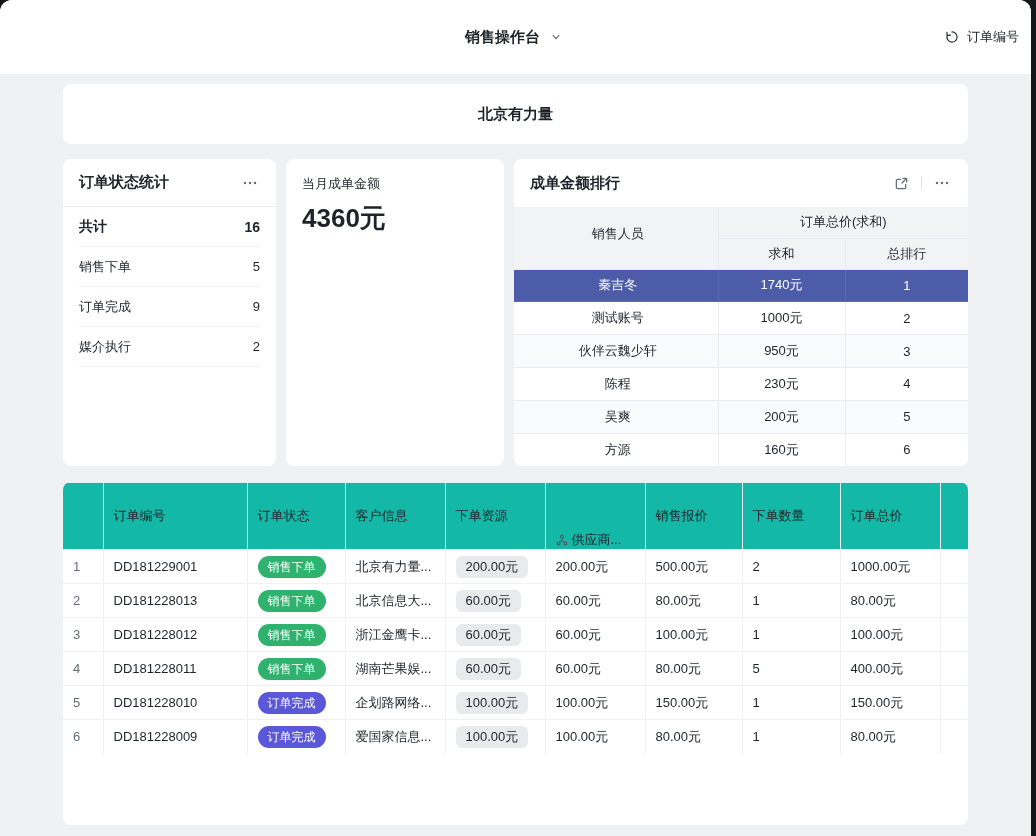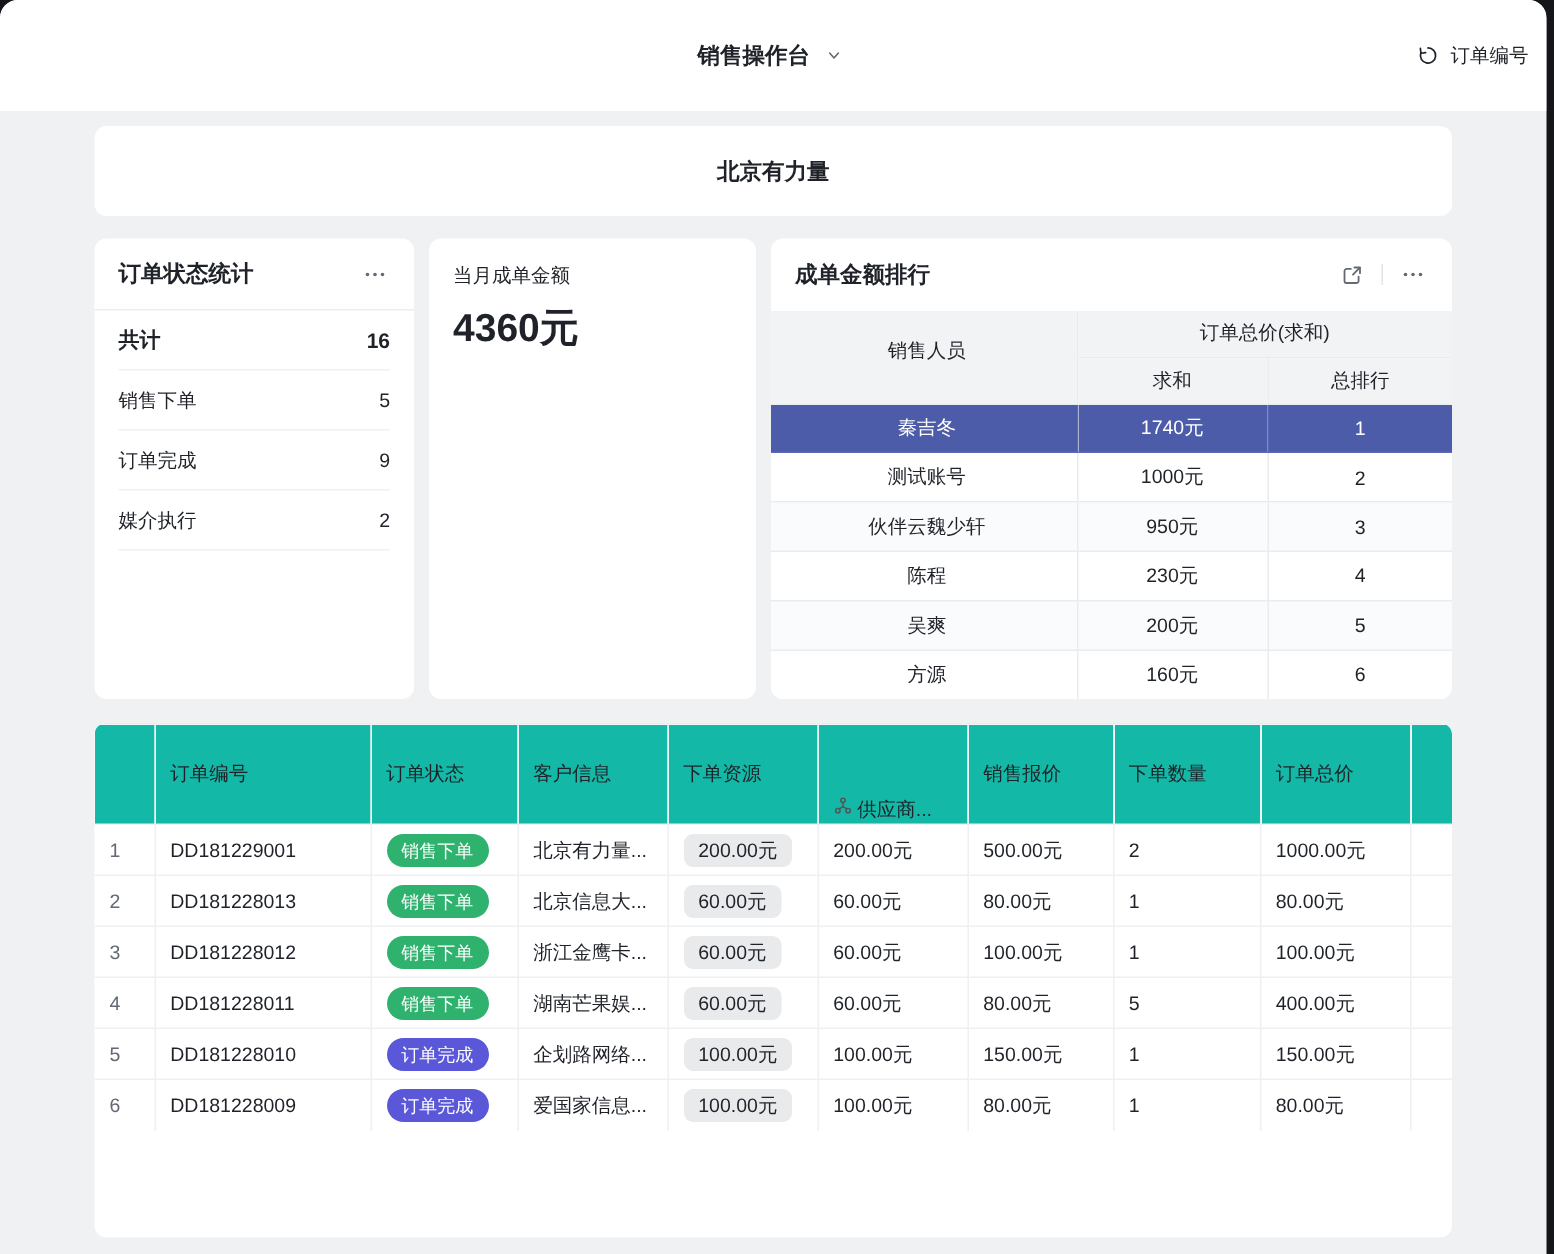--- a/index.html
+++ b/index.html
@@ -90,21 +90,21 @@
   .table-wrap { border-top:1px solid #e9ebee; }
   .orders-table { width:100%; border-collapse:collapse; table-layout:fixed; font-size:13px; border:hidden; }
   .orders-table th, .orders-table td {
     border:1px solid #eef0f3; padding:0 10px; text-align:left;
     white-space:nowrap; overflow:hidden;
   }
   .orders-table thead th { background:#14b8a6; height:33px; font-weight:400; }
   .orders-table tbody td { height:34px; background:#fff; }
   .col-index { text-align:center; color:#646a73; padding:0 4px; }
   .num { text-align:right; }
-  .th-flex { display:flex; gap:4px;margin-top:48px; }
+  .th-flex { display:flex; align-items:center; gap:4px;margin-top:48px; }
   .badge {
     display:inline-block; height:22px; line-height:22px; border-radius:11px;
     padding:0 10px; color:#fff; font-size:12px;
   }
   .badge-green { background:var(--badge-green); }
   .badge-purple { background:var(--badge-purple); }
   .pill {
     display:inline-block; height:22px; line-height:22px; border-radius:6px;
     padding:0 10px; background:#e9eaec;
   }

